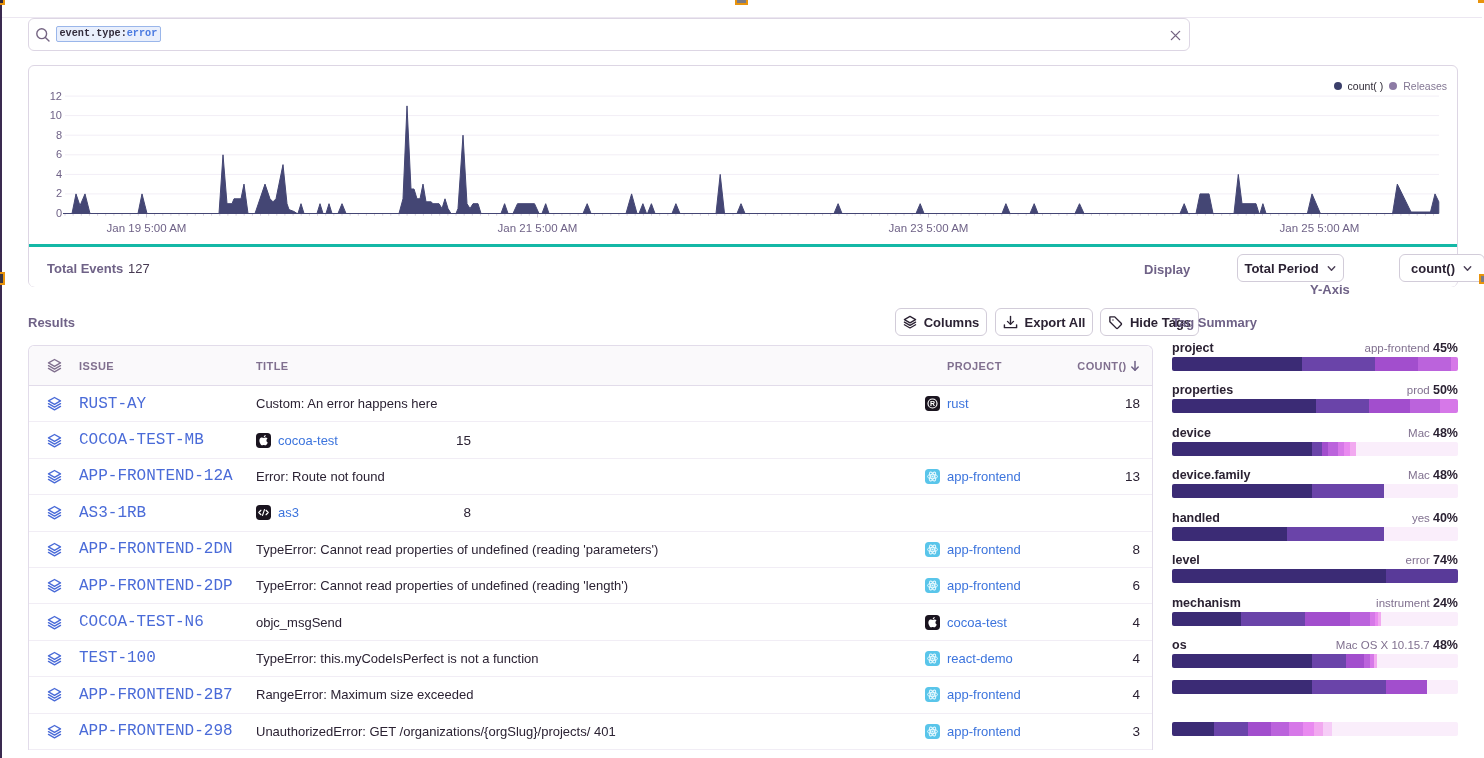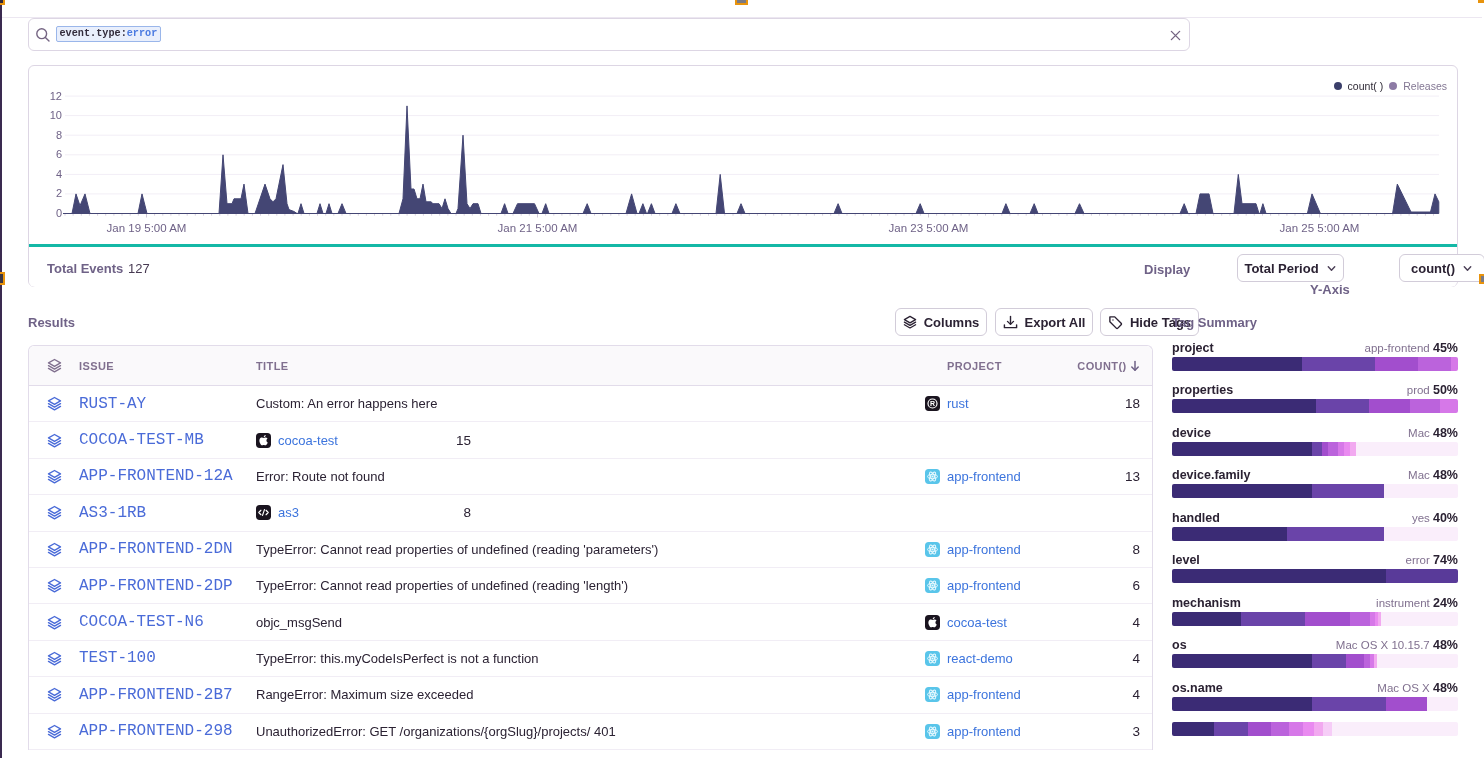--- a/index.html
+++ b/index.html
@@ -634,24 +634,20 @@
       <span style="width:49.00%;background:#3b2b75"></span>
       <span style="width:11.90%;background:#6a44a9"></span>
       <span style="width:6.30%;background:#a24ecd"></span>
       <span style="width:2.00%;background:#bb63dc"></span>
       <span style="width:1.60%;background:#d678e8"></span>
       <span style="width:0.80%;background:#f2a9f0"></span>
       <span style="width:28.40%;background:#faeefb"></span>
     </div>
 </div>
 <div class="tagitem" style="top:679.5px">
-  <div class="tagrow">
-      <span class="tagkey">os.name</span>
-      <span class="tagval">Mac OS X <b>48%</b></span>
-    </div>
   <div class="tagbar">
       <span style="width:49.00%;background:#3b2b75"></span>
       <span style="width:25.70%;background:#6a44a9"></span>
       <span style="width:14.40%;background:#a24ecd"></span>
       <span style="width:10.90%;background:#faeefb"></span>
     </div>
 </div>
 <div class="tagitem" style="top:722.0px">
   <div class="tagbar">
       <span style="width:14.80%;background:#3b2b75"></span>

